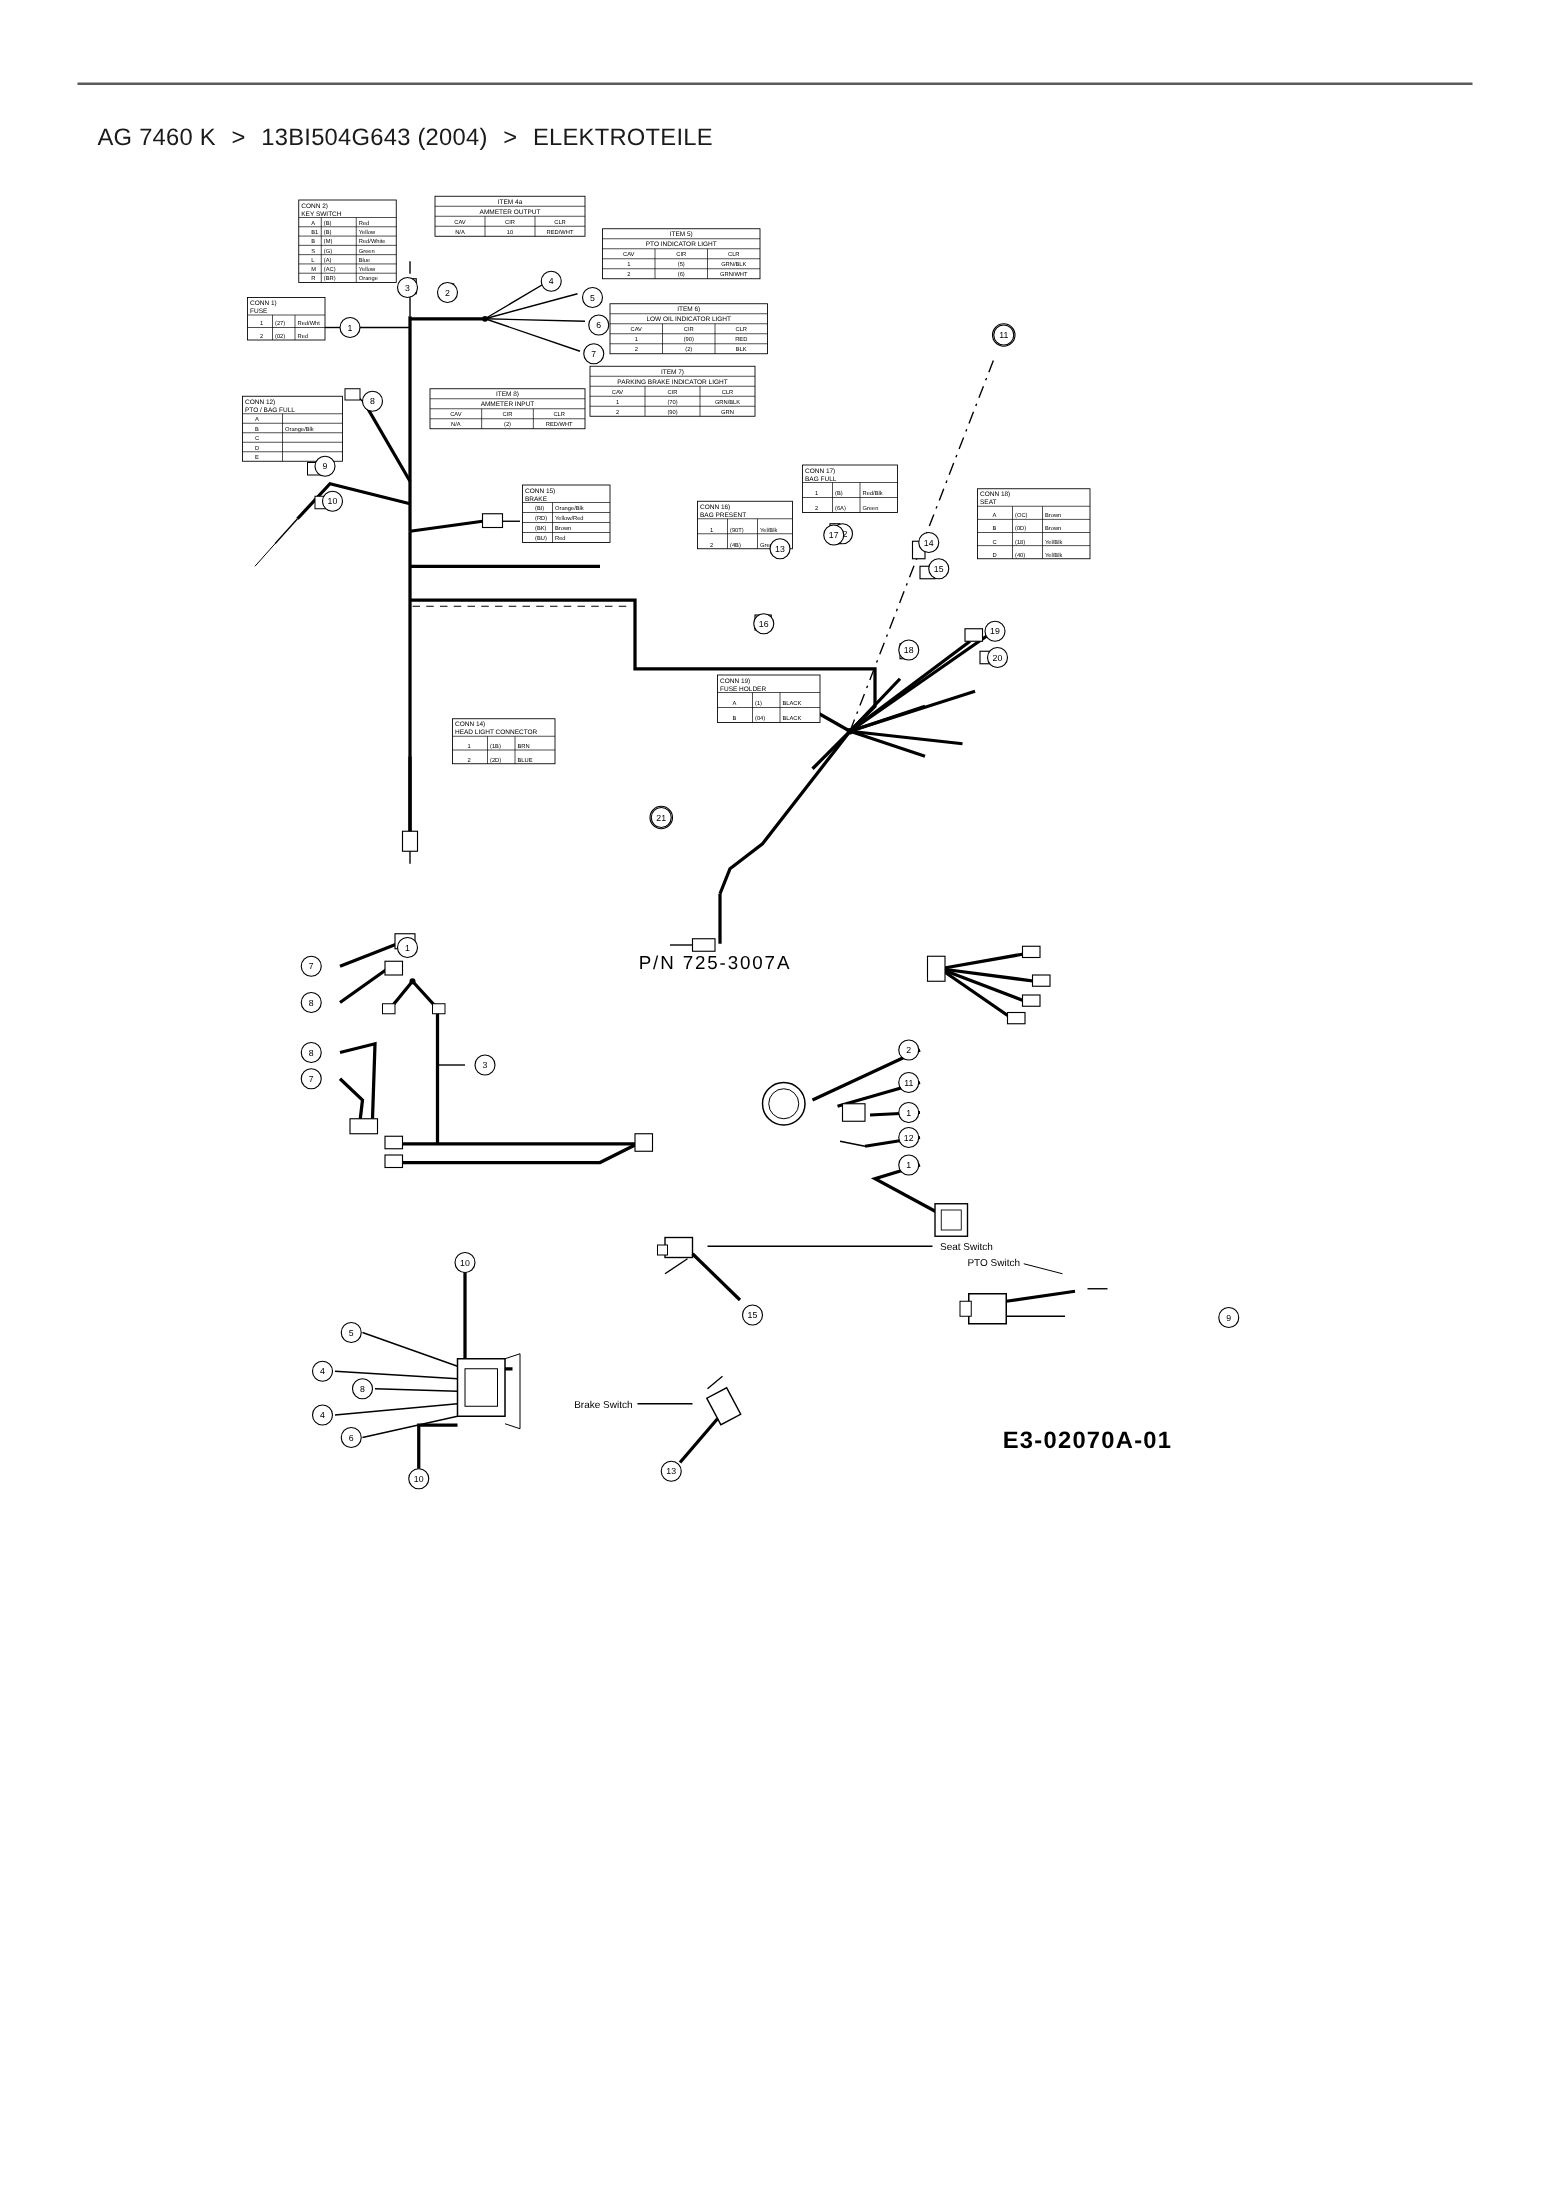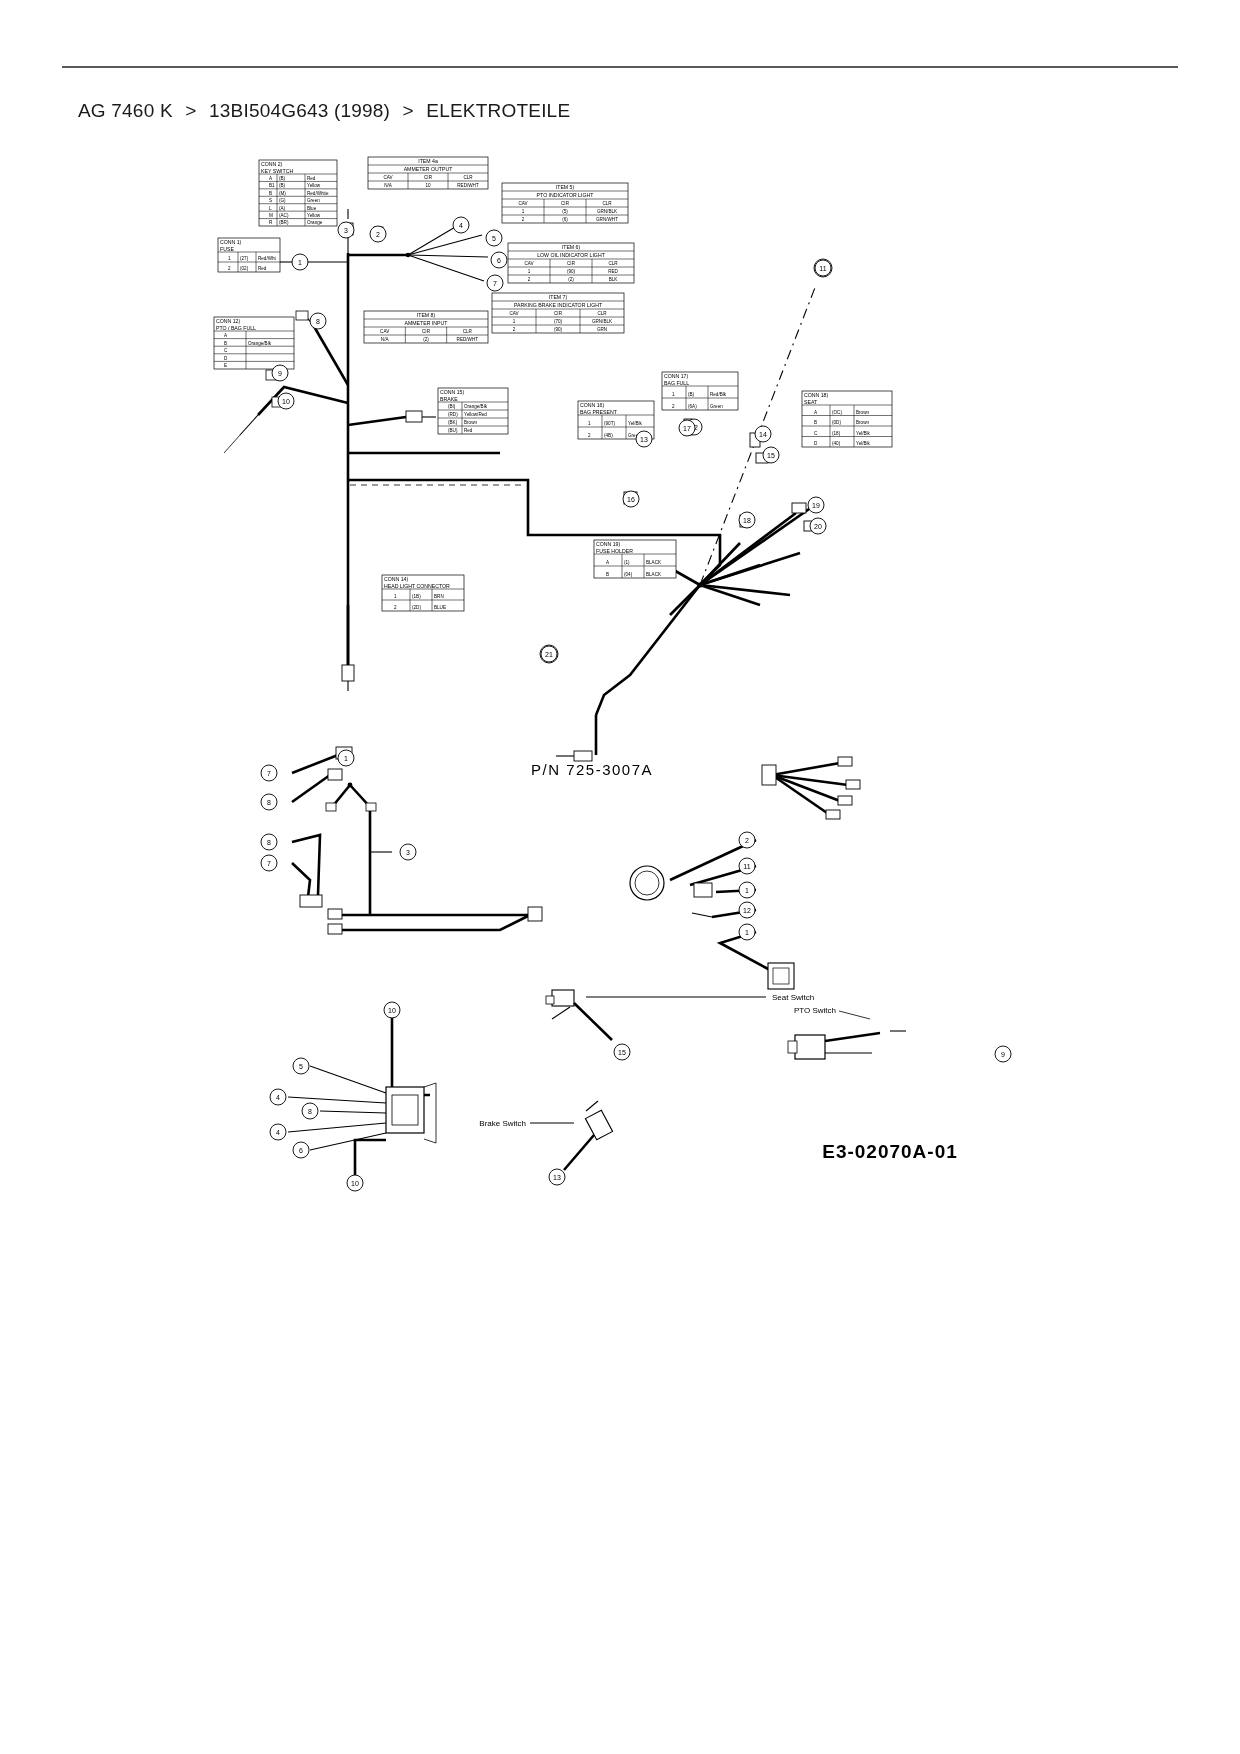--- a/index.html
+++ b/index.html
@@ -35,21 +35,21 @@
     letter-spacing: 0.2px;
     color: #1a1a1a;
     white-space: nowrap;
   }
   .breadcrumb span.sep {
     padding: 0 7px;
     color: #1a1a1a;
   }
   .diagram {
     position: absolute;
-    left: 200px;
+    left: 180px;
     top: 135px;
     width: 840px;
     height: 1090px;
   }
   svg.dwg {
     position: absolute;
     left: 0;
     top: 0;
     width: 840px;
     height: 1090px;
@@ -98,21 +98,21 @@
 </head>
 <body>
 
 <div class="page">
 
   <div class="top-rule"></div>
 
   <div class="breadcrumb">
     <span>AG 7460 K</span>
     <span class="sep">&gt;</span>
-    <span>13BI504G643 (1998)</span>
+    <span>13BI504G643 (2004)</span>
     <span class="sep">&gt;</span>
     <span>ELEKTROTEILE</span>
   </div>
 
   <div class="diagram">
     <svg class="dwg" viewBox="0 0 840 1090" xmlns="http://www.w3.org/2000/svg">
 
       <g>
 
         <path class="wire-th" d="M148 118 L148 290"></path>

